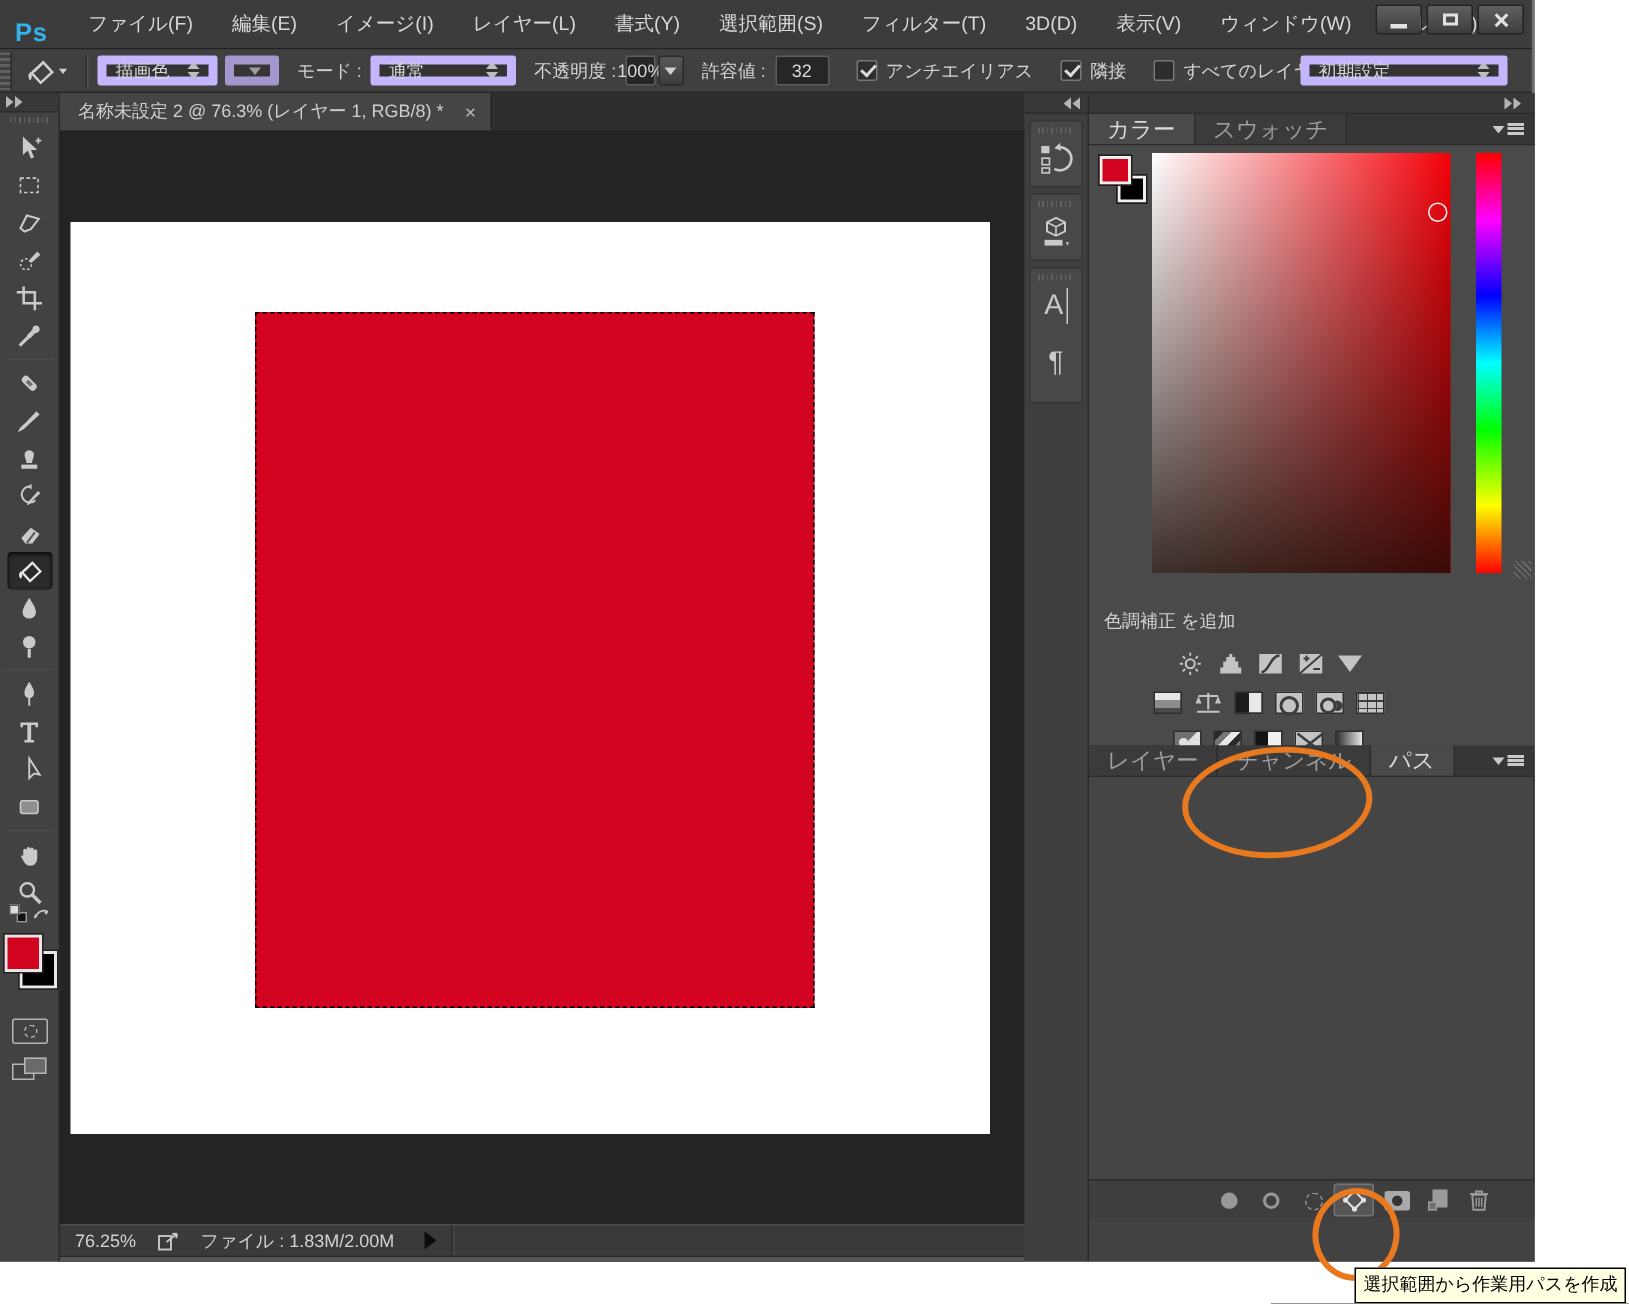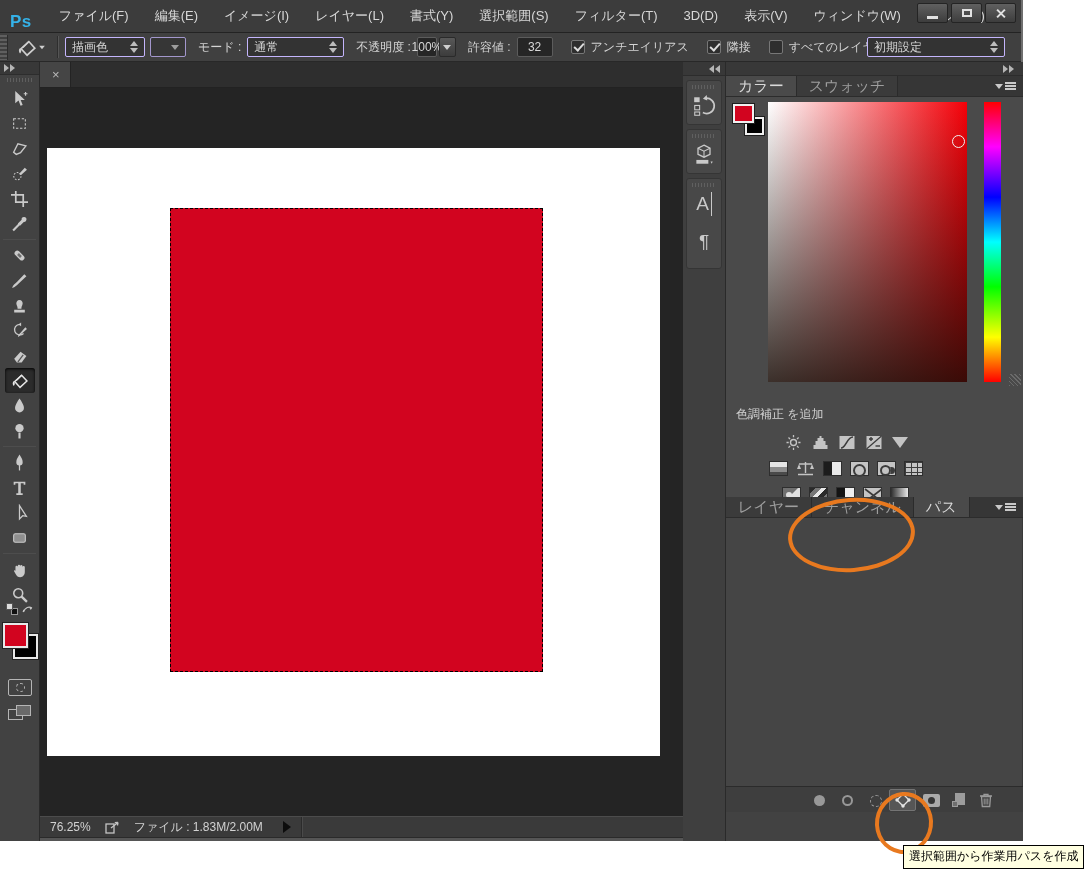--- a/index.html
+++ b/index.html
@@ -31,21 +31,21 @@
   
   .optionsbar { position: absolute; left: 0; top: 33px; width: 100%; height: 29px;
                 background: #404040; border-bottom: 1px solid #282828;
                 display: flex; align-items: center; font-size: 12px; color: #d4d4d4; }
   .grip-v { width: 8px; height: 25px; margin-right: 5px;
             background: repeating-linear-gradient(to bottom, #5f5f5f 0 2px, transparent 2px 4px);
             border-right: 1px solid #2c2c2c; }
   .ob-sep { width: 1px; height: 22px; background: #2e2e2e; margin: 0 7px; box-shadow: 1px 0 0 #555; }
   .ob-tool { display: flex; align-items: center; gap: 2px; padding: 0 4px; }
   .ob-tool svg { width: 19px; height: 19px; }
-  .dd { background: #333333; border: 1px solid #c4b5fd; border-radius: 2px; height: 20px;
+  .dd { background: #333333; border: 6px solid #c4b5fd; border-radius: 2px; height: 20px;
         display: flex; align-items: center; padding: 0 6px; gap: 4px; color: #d6d6d6; }
   .updown { display: flex; flex-direction: column; gap: 2px; margin-left: auto; }
   .updown i { width: 0; height: 0; border-left: 4px solid transparent; border-right: 4px solid transparent; }
   .updown i.u { border-bottom: 5px solid #bdbdbd; }
   .updown i.d { border-top: 5px solid #bdbdbd; }
   .field { background: #262626; border: 1px solid #5c5c5c; border-radius: 2px; height: 20px;
            display: flex; align-items: center; justify-content: center; color: #d8d8d8; }
   .dd-btn { width: 17px; height: 20px; background: linear-gradient(#585858,#3c3c3c); border: 1px solid #2a2a2a;
             border-radius: 2px; display: flex; align-items: center; justify-content: center; margin-left: 2px; }
   .tri-d { width: 0; height: 0; border-left: 4px solid transparent; border-right: 4px solid transparent;
@@ -453,20 +453,21 @@
       <div class="smode">
           <i></i>
           <b></b>
         </div>
     </div>
   </div>
 
   <div class="docarea">
     <div class="tabbar">
       <div class="doctab">
+        <span>名称未設定 2 @ 76.3% (レイヤー 1, RGB/8) *</span>
         <span class="x">×</span>
       </div>
     </div>
     <div class="canvas">
       <div class="page">
         <div class="selrect" style="background-color: rgb(210, 4, 31);"></div>
       </div>
     </div>
     <div class="statusbar">
       <div class="sb-left">

